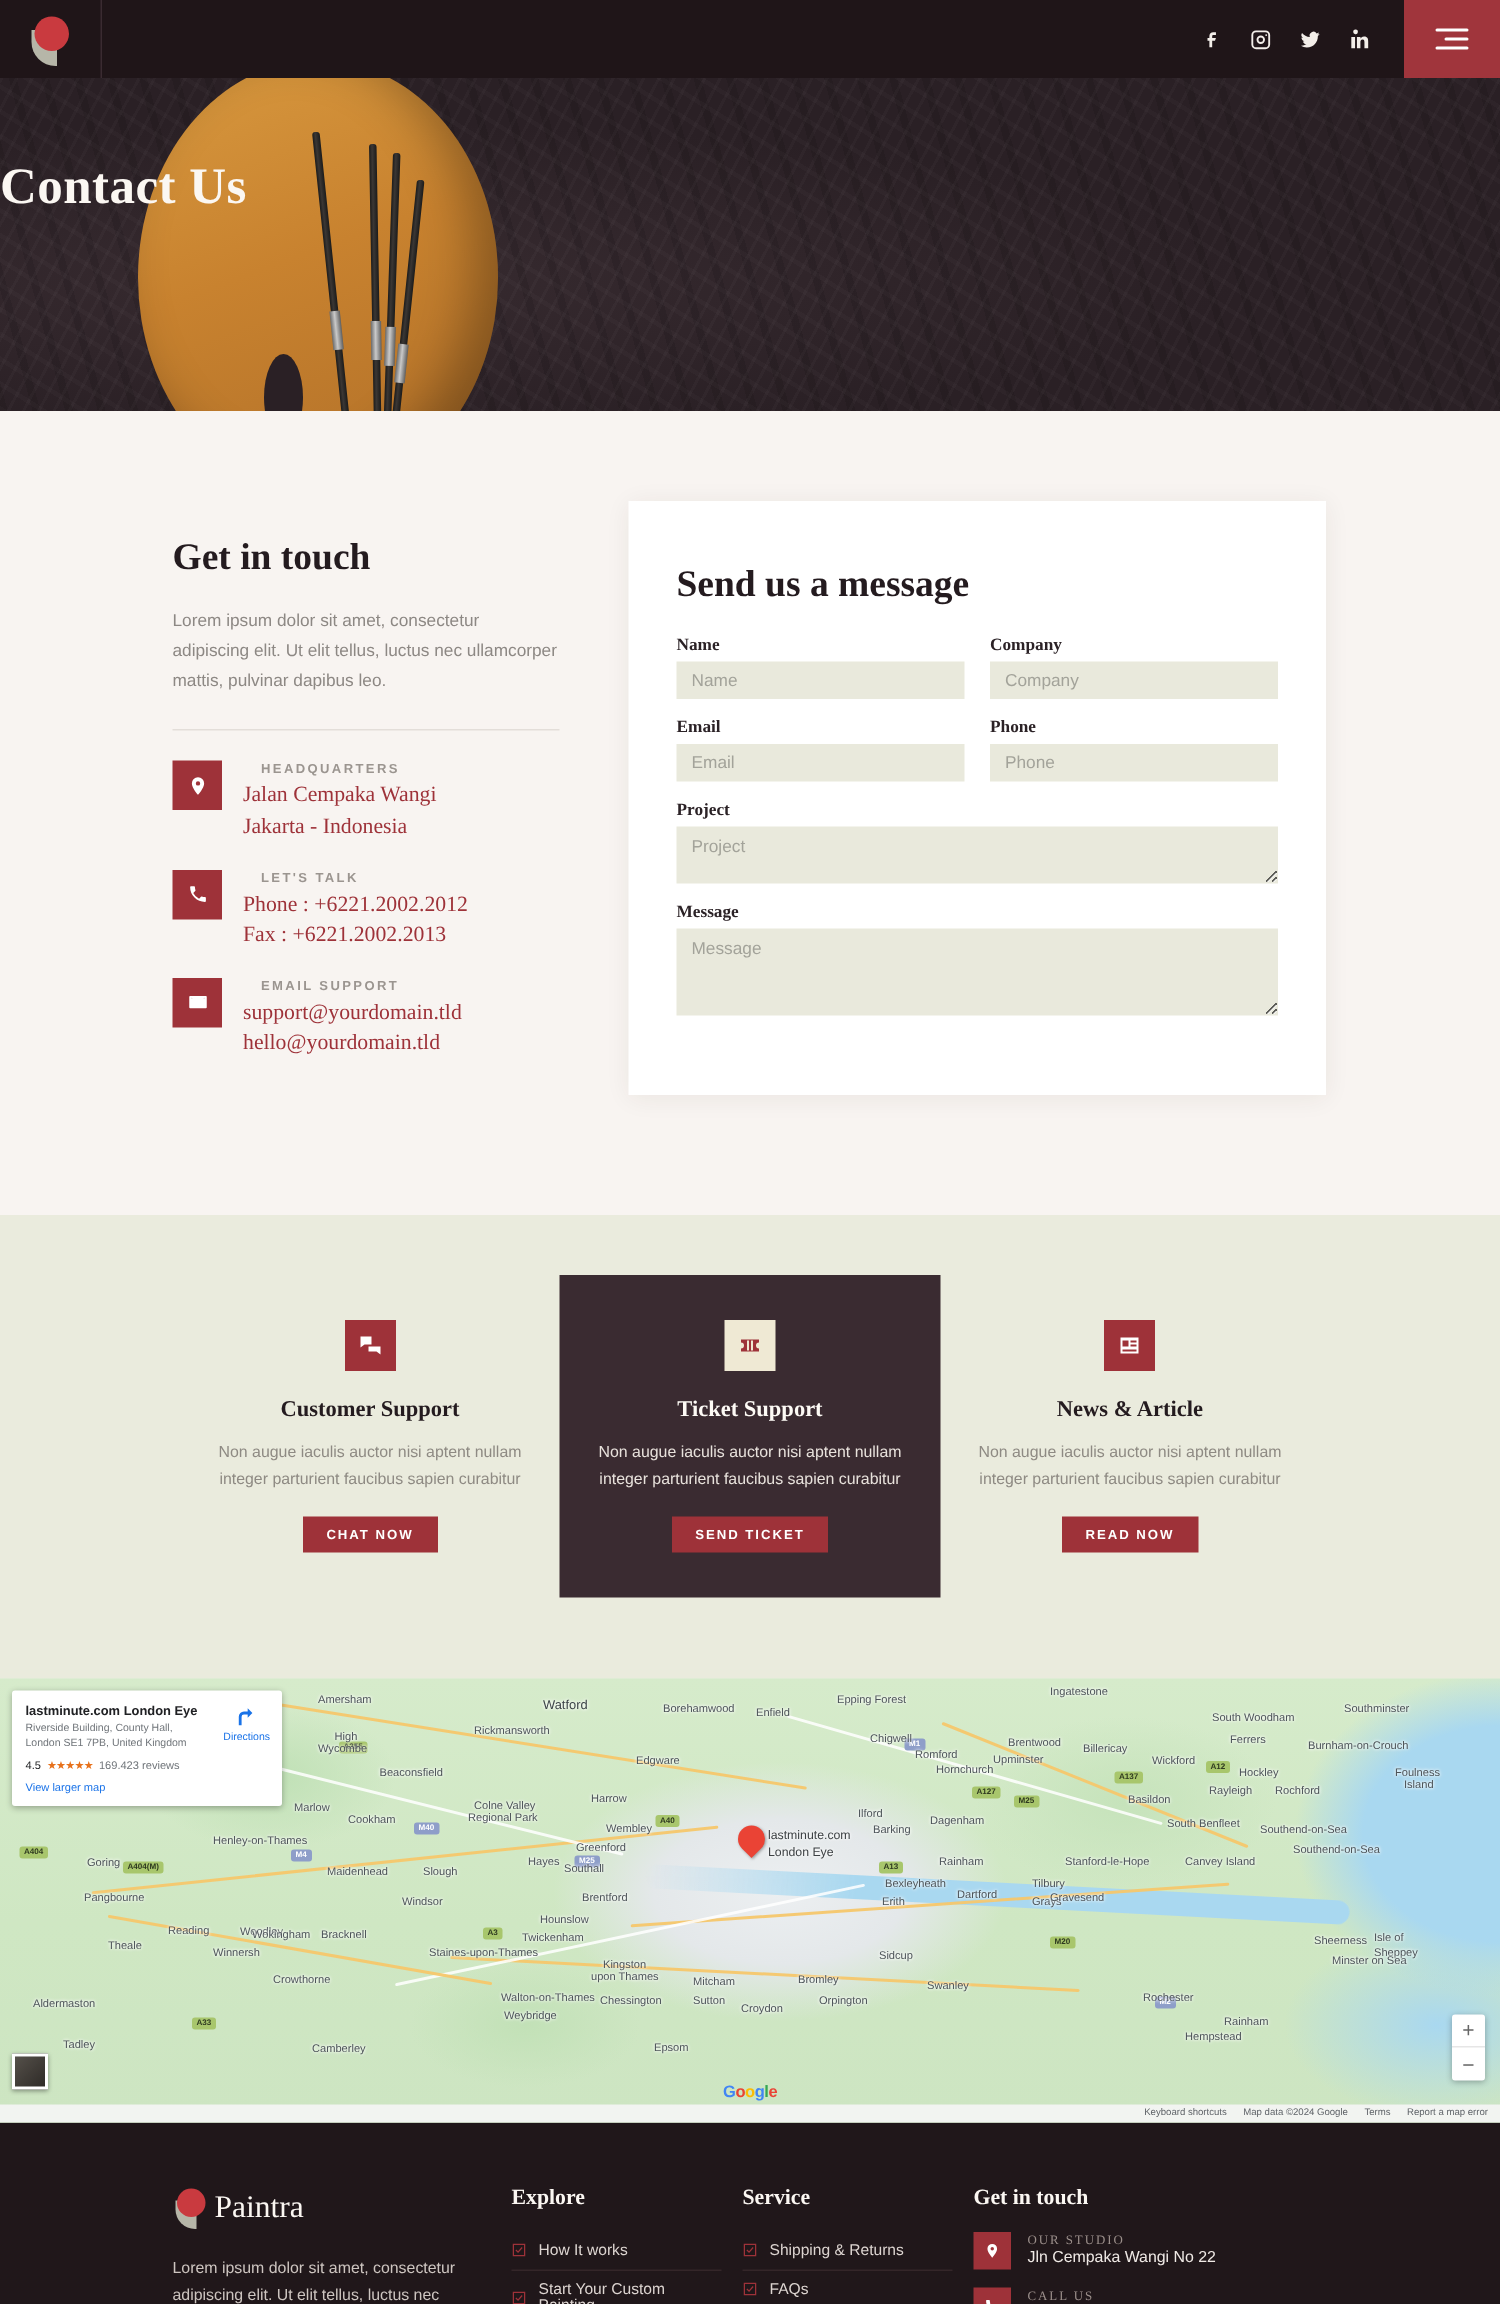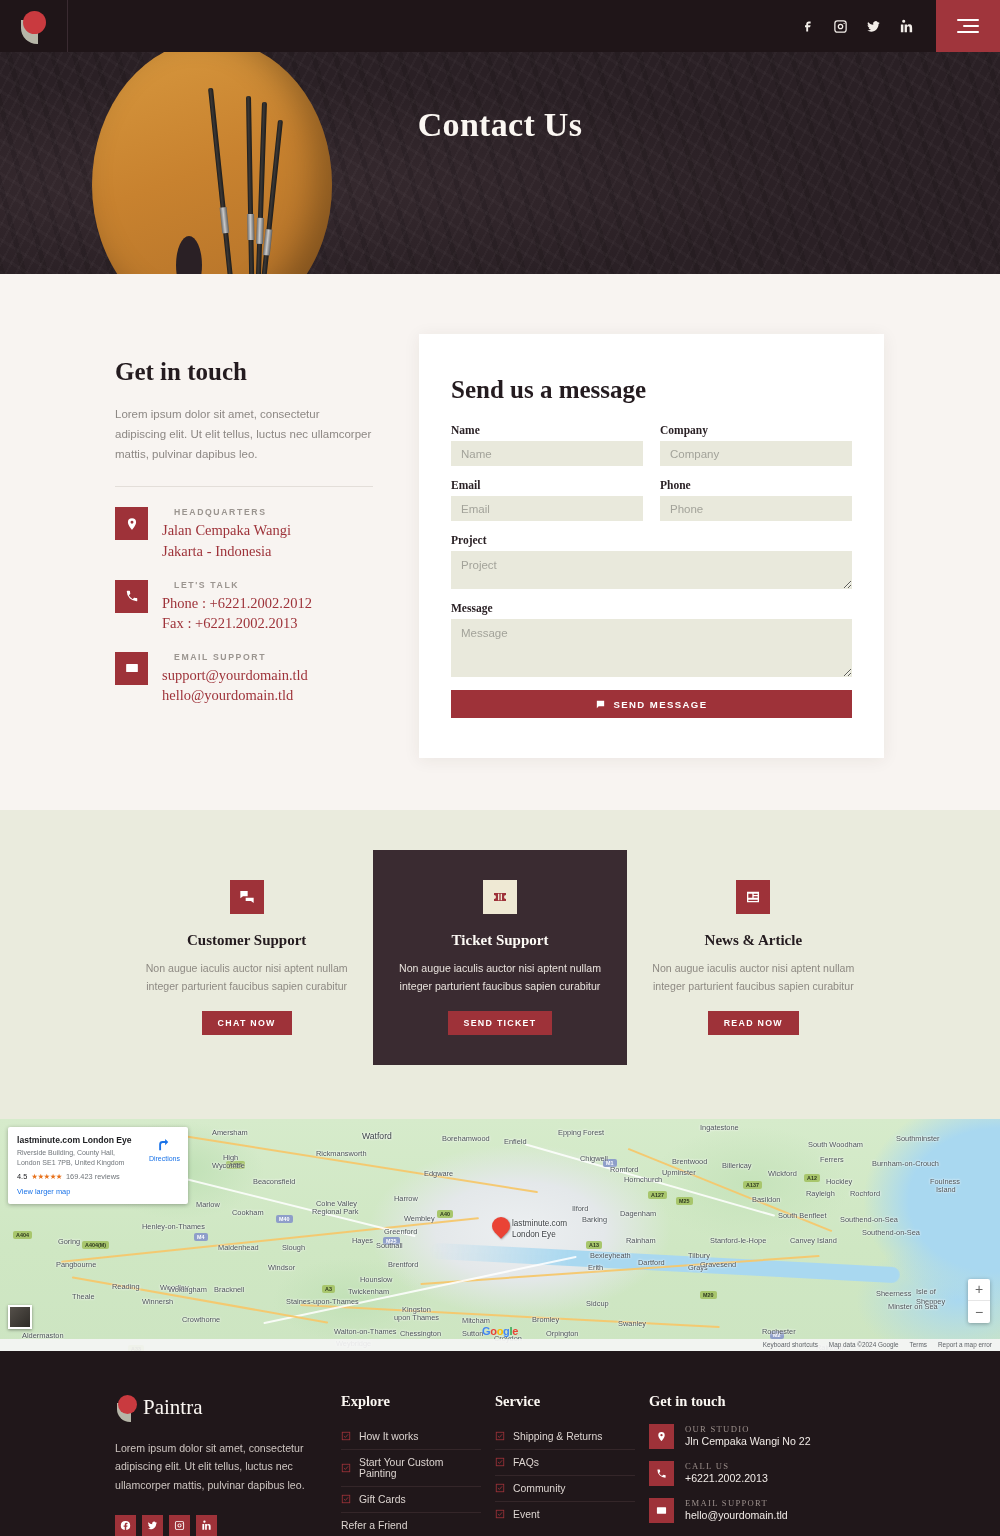--- a/index.html
+++ b/index.html
@@ -88,21 +88,21 @@
     position: absolute;
     background: linear-gradient(90deg,#1b1b1b,#3b3734 40%,#1b1b1b);
     transform-origin: top center;
     border-radius: 2px;
   }
   .brush .ferrule {
     position: absolute; left: -1px; width: calc(100% + 2px); height: 26px;
     background: linear-gradient(90deg,#6a6a6a,#c9c9c9 45%,#5e5e5e);
   }
   .hero-copy {
-    position: absolute; left: 0; right: 0; top: 54px; text-align: center;
+    position: absolute; left: 0; right: 0; top: 54px; text-align: left;
     color: #fbf7f2;
   }
   .hero-title {
     font-family: "Liberation Serif", serif;
     font-size: 34px; font-weight: 700; letter-spacing: .3px;
     margin-bottom: 12px;
   }
   .hero-sub {
     font-family: "Liberation Serif", serif;
     font-size: 16.5px; line-height: 1.55; color: #efe7e0;
@@ -199,21 +199,21 @@
   .svc-desc { font-size: 10.6px; line-height: 1.75; color: #8e8a83; margin-bottom: 15px; }
   .svc.featured .svc-desc { color: #e8e2dc; }
   .svc-btn {
     display: inline-block; background: #9e3239; color: #fff; border: none;
     padding: 7px 16px; font-size: 8.8px; letter-spacing: 1.3px; font-weight: 700;
     cursor: pointer; font-family: "Liberation Sans", sans-serif;
   }
 
   
   .map {
-    position: relative; height: 232px; overflow: hidden;
+    position: relative; height: 296px; overflow: hidden;
     background: #cfe6c4;
   }
   .map .land {
     position: absolute; inset: 0;
     background:
       radial-gradient(ellipse 210px 120px at 52% 48%, #eceff1 0%, #e4e8ea 40%, rgba(228,232,234,0) 72%),
       radial-gradient(ellipse 120px 70px at 18% 22%, #bfe0b5 0%, rgba(191,224,181,0) 70%),
       radial-gradient(ellipse 140px 80px at 75% 28%, #c6e3bb 0%, rgba(198,227,187,0) 72%),
       radial-gradient(ellipse 110px 60px at 35% 78%, #c2e1b7 0%, rgba(194,225,183,0) 70%),
       linear-gradient(180deg,#d6ebcb 0%, #cfe7c3 55%, #cde5c2 100%);
@@ -500,26 +500,20 @@
       <div class="f-group">
         <label>Project</label>
         <textarea class="small" placeholder="Project" style=""></textarea>
       </div>
 
       <div class="f-group">
         <label>Message</label>
         <textarea class="big" placeholder="Message" style=""></textarea>
       </div>
 
-      <button class="send-btn">
-        <svg viewBox="0 0 24 24">
-            <path d="M4 4h16v12H8l-4 4z"></path>
-          </svg>
-        <span>SEND MESSAGE</span>
-      </button>
     </div>
 
   </div>
 </section>
 
 <section class="services">
   <div class="services-inner">
 
     <div class="svc">
       <div class="svc-ico">

